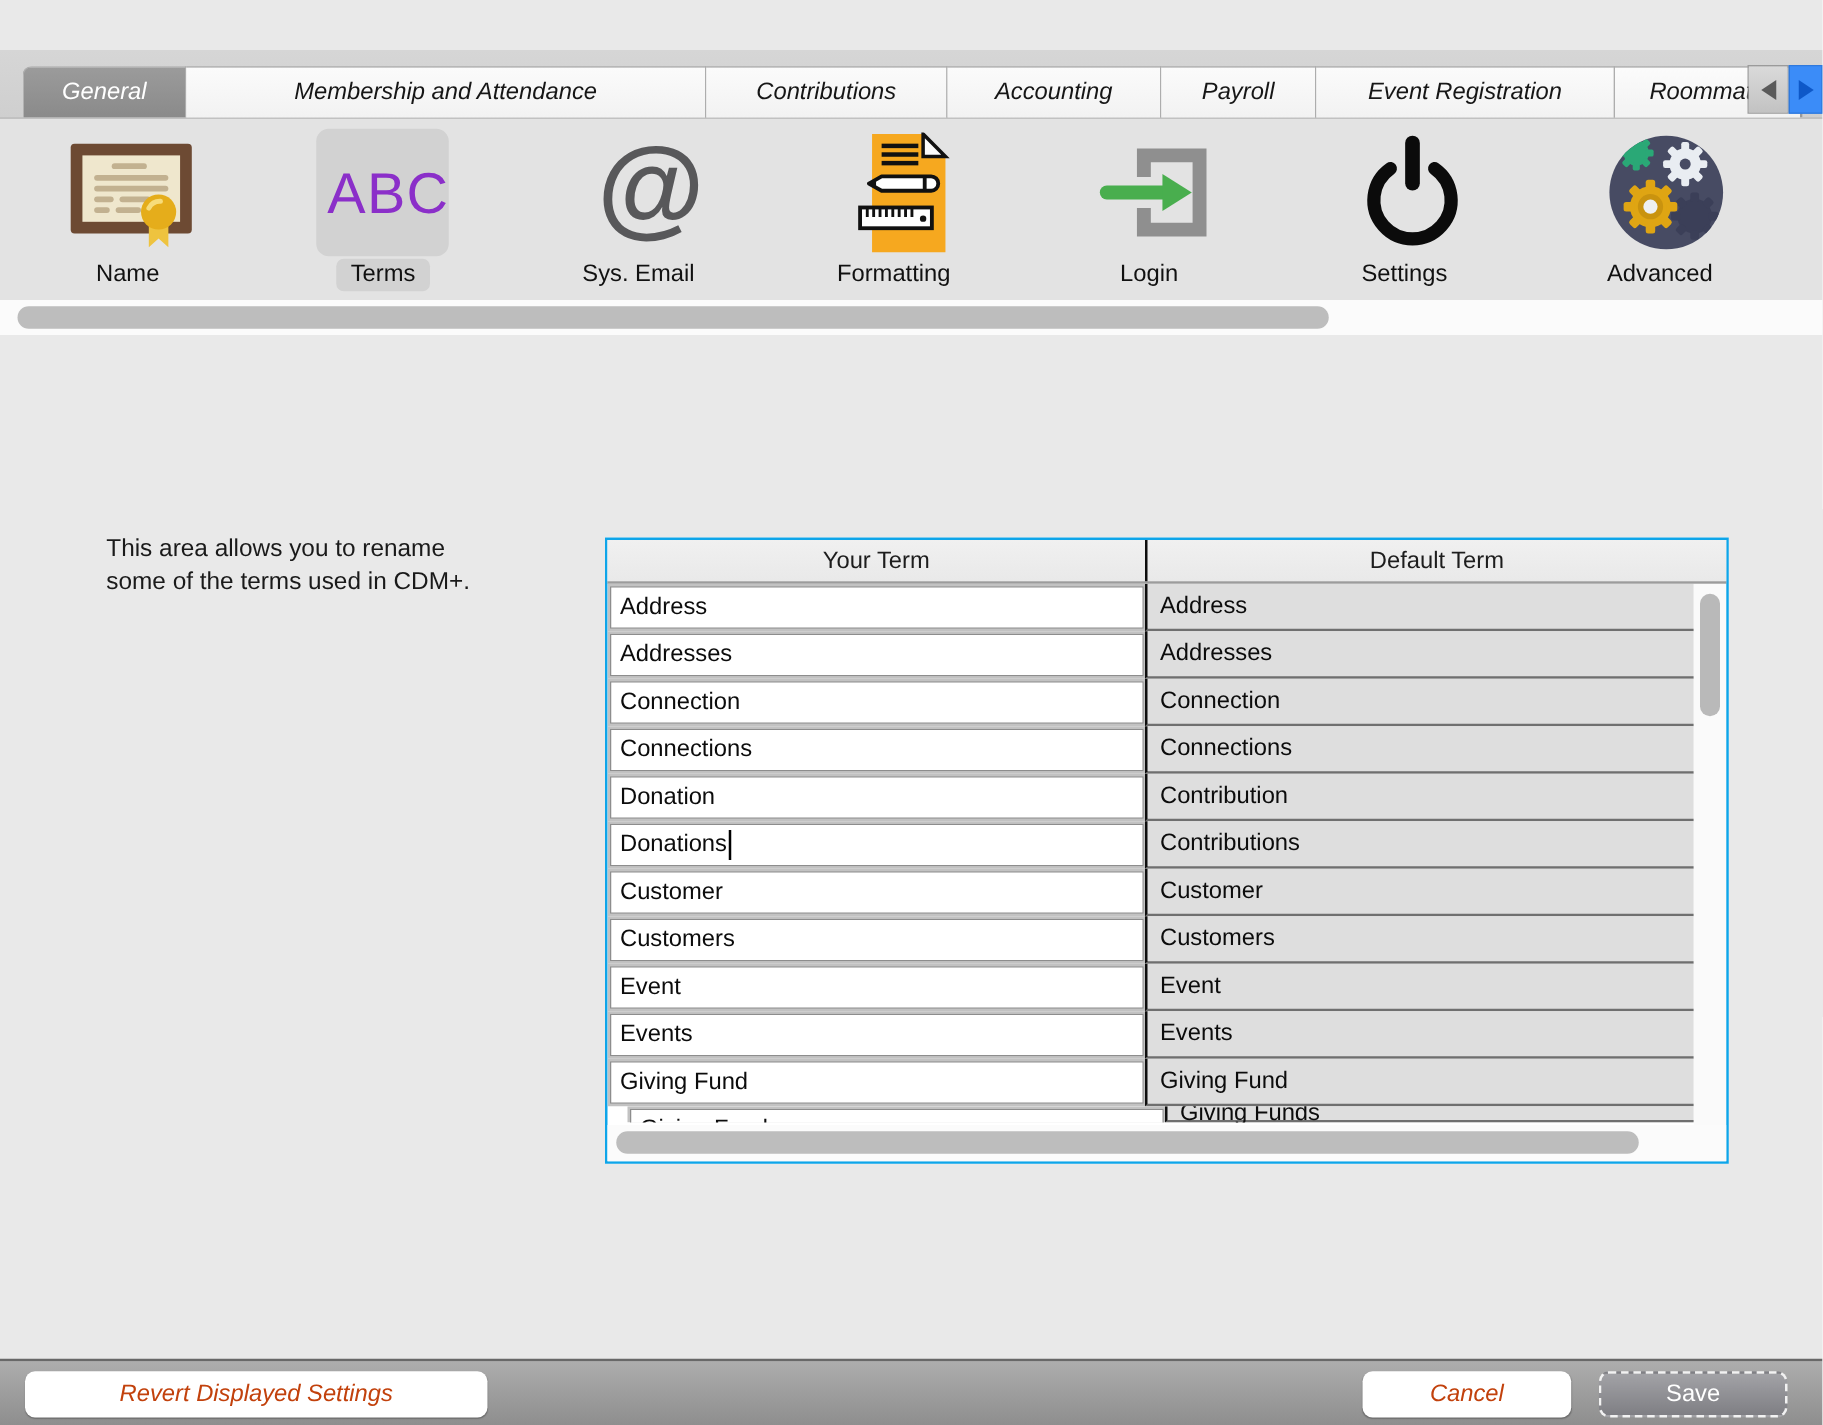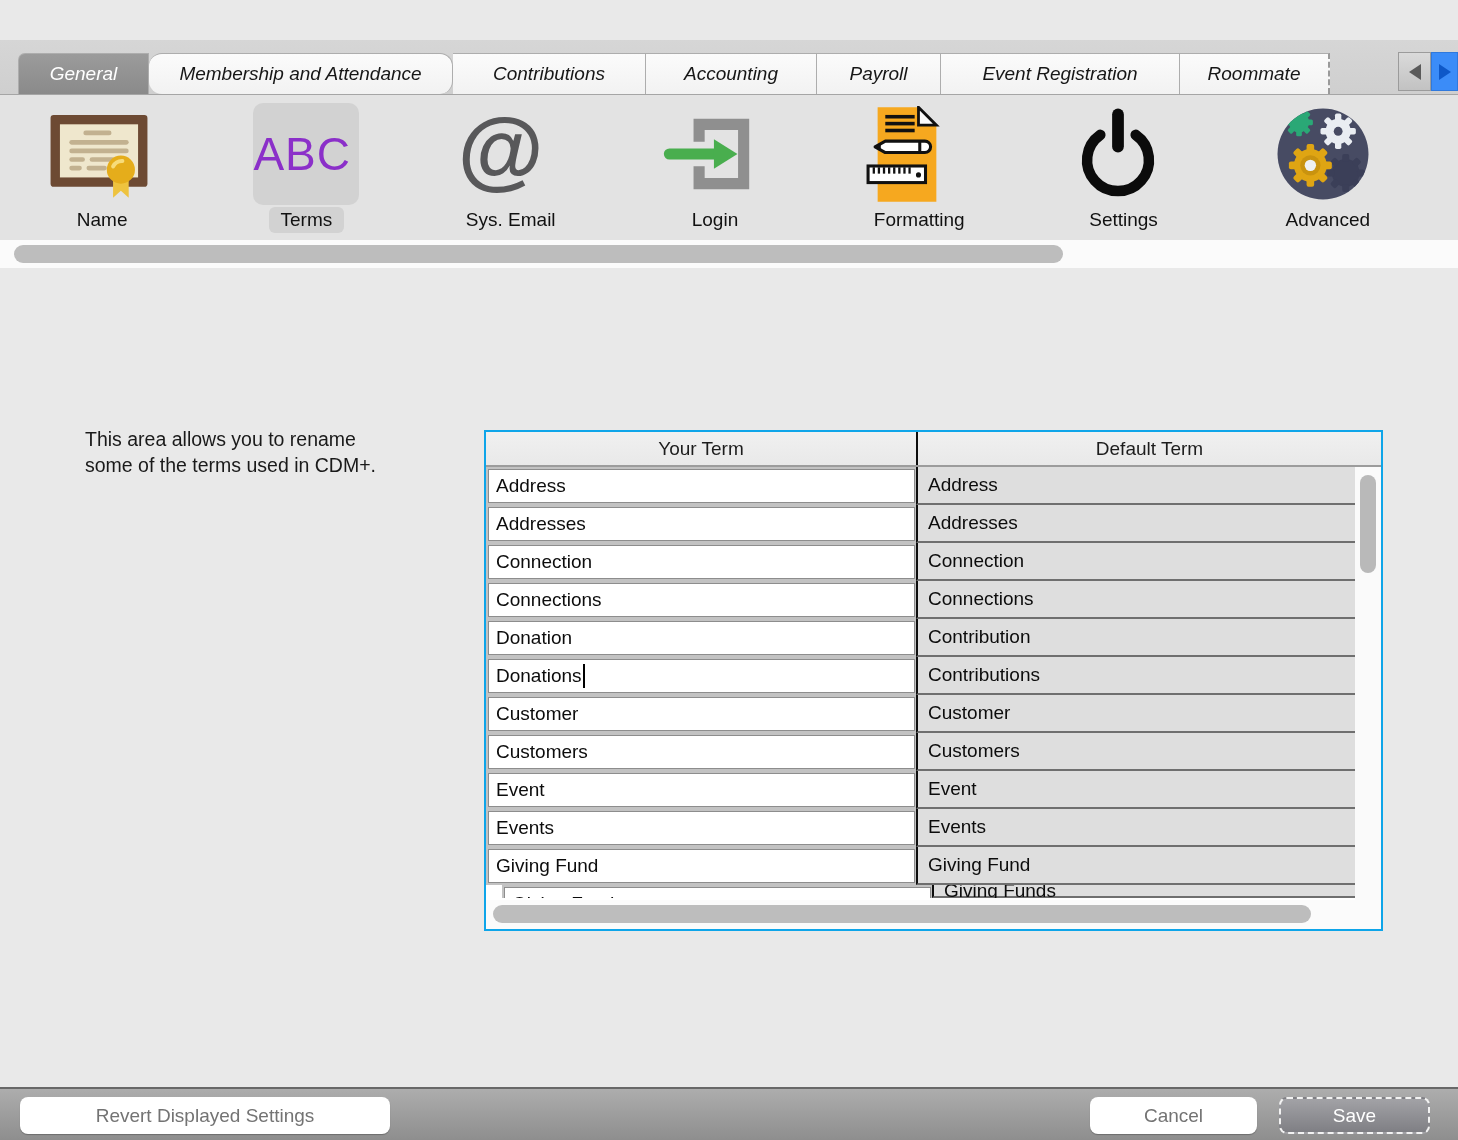--- a/index.html
+++ b/index.html
@@ -17,35 +17,35 @@
     font-size:21px; font-weight:500; color:#2c2c2c; }
 
   
   .tabstrip { position:absolute; left:0; top:40px; width:1458px; height:55px;
     background:linear-gradient(#d6d6d6,#cfcfcf); border-bottom:1px solid #a5a5a5;font-style:italic; }
   .tabs { position:absolute; left:18px; bottom:0; display:flex; height:41px; }
   .tab { height:41px; display:flex; align-items:center; justify-content:center;
     background:linear-gradient(#fbfbfb,#f2f2f2); border:1px solid #adadad; border-bottom:none;
     border-left:none; font-size:19px; color:#161616; white-space:nowrap; }
   .tab.t0 { width:131px; border-left:1px solid #adadad; border-top-left-radius:7px; }
-  .tab.t1 { width:304px;border-radius:13px; } .tab.t2 { width:193px; } .tab.t3 { width:171px; }
+  .tab.t1 { width:416px; } .tab.t2 { width:193px; } .tab.t3 { width:171px; }
   .tab.t4 { width:124px; } .tab.t5 { width:239px; }
   .tab.t6 { width:150px; border-right:2px dashed #9a9a9a; }
   .tab.sel { background:linear-gradient(#9b9b9b,#8a8a8a); color:#fff; }
   .tabarrows { position:absolute; right:0; bottom:3px; display:flex; height:39px; }
   .arrowbtn { width:33px; height:39px; display:flex; align-items:center; justify-content:center;
     border:1px solid #9b9b9b; background:linear-gradient(#dadada,#c2c2c2); }
   .arrowbtn.right { width:27px; background:#3b8cf8; border-color:#2f79dd; }
 
   
   .toolbar { position:absolute; left:0; top:95px; width:1458px; height:145px;
     background:#e3e3e3; display:flex; padding:8px 28px 0 0; }
   .tool { flex:1; display:flex; flex-direction:column; align-items:center; }
   .icon-box { width:106px; height:102px; display:flex; align-items:center;
-    justify-content:flex-start; border-radius:10px; }
+    justify-content:flex-end; border-radius:10px; }
   .tool.sel .icon-box { background:#d2d2d2; }
   .tool-label { margin-top:2px; font-size:19px; color:#111; padding:2px 12px; border-radius:6px; }
   .tool.sel .tool-label { background:#d2d2d2; }
   .abc-glyph { font-size:46px; font-weight:500; color:#8b2fc9; letter-spacing:1px; }
   .at-glyph { font-size:88px; font-weight:600; color:#58585a; line-height:1; margin-top:-10px; }
 
   
   .topscroll { position:absolute; left:0; top:240px; width:1458px; height:28px; background:#fbfbfb; }
   .topscroll .thumb { position:absolute; left:14px; top:5px; width:1049px; height:18px;
     border-radius:9px; background:#bdbdbd; }
@@ -79,21 +79,21 @@
     border-radius:8px; background:#b9b9b9; }
   .hscroll { flex:none; height:29px; background:#fbfbfb; position:relative; }
   .hscroll .thumb { position:absolute; left:7px; top:5px; width:818px; height:18px;
     border-radius:9px; background:#bdbdbd; }
 
   
   .footer { position:absolute; left:0; top:1087px; width:1458px; height:53px;
     background:linear-gradient(#adadad,#8e8e8e); border-top:2px solid #686868; }
   .btn { position:absolute; top:8px; height:37px; border:none; border-radius:8px;
     font-size:19px; font-family:inherit; display:flex; align-items:center; justify-content:center; }
-  .btn.white { background:#fff; color:#737373; box-shadow:0 1px 1px rgba(0,0,0,.25); }
+  .btn.white { background:#fff; color:#c2410c; box-shadow:0 1px 1px rgba(0,0,0,.25);font-style:italic; }
   .btn-revert { left:20px; width:370px; }
   .btn-cancel { left:1090px; width:167px; }
   .btn-save { left:1279px; width:151px; background:linear-gradient(#a2a2a6,#7f7f84);
     color:#fff; border:2px dashed #f2f2f2; }
 </style>
 </head>
 <body>
 
 <div class="window">
 
@@ -151,31 +151,20 @@
         <span class="abc-glyph">ABC</span>
       </div>
       <div class="tool-label">Terms</div>
     </div>
 
     <div class="tool">
       <div class="icon-box">
         <span class="at-glyph">@</span>
       </div>
       <div class="tool-label">Sys. Email</div>
-    </div>
-
-    <div class="tool">
-      <div class="icon-box">
-        <svg width="94" height="94" viewBox="0 0 76 76">
-          <path d="M30 28 V14 H66 V62 H30 V48" fill="none" stroke="#8f8f8f" stroke-width="9"></path>
-          <path d="M6 38 H44" stroke="#49ae4e" stroke-width="9" stroke-linecap="round"></path>
-          <polygon points="42,26 61,38 42,50" fill="#49ae4e"></polygon>
-        </svg>
-      </div>
-      <div class="tool-label">Login</div>
     </div>
 
     <div class="tool">
       <div class="icon-box">
         <svg width="82" height="97" viewBox="0 0 64 76">
           <path d="M9 1 H41 L55 15 V75 H9 Z" fill="#f6a81f"></path>
           <path d="M41 1 L55 15 H41 Z" fill="#fbfbfb" stroke="#111" stroke-width="2.2"></path>
           <g fill="#111">
             <rect x="15" y="7" width="23" height="2.8"></rect>
             <rect x="15" y="12.4" width="23" height="2.8"></rect>
@@ -197,20 +186,31 @@
           </g>
           <circle cx="41" cy="54" r="2" fill="#111"></circle>
         </svg>
       </div>
       <div class="tool-label">Formatting</div>
     </div>
 
     <div class="tool">
       <div class="icon-box">
         <svg width="94" height="94" viewBox="0 0 76 76">
+          <path d="M30 28 V14 H66 V62 H30 V48" fill="none" stroke="#8f8f8f" stroke-width="9"></path>
+          <path d="M6 38 H44" stroke="#49ae4e" stroke-width="9" stroke-linecap="round"></path>
+          <polygon points="42,26 61,38 42,50" fill="#49ae4e"></polygon>
+        </svg>
+      </div>
+      <div class="tool-label">Login</div>
+    </div>
+
+    <div class="tool">
+      <div class="icon-box">
+        <svg width="94" height="94" viewBox="0 0 76 76">
           <path d="M38 6 V32" stroke="#0b0b0b" stroke-width="9.5" stroke-linecap="round" fill="none"></path>
           <path d="M52.3 22.5 A25 25 0 1 1 23.7 22.5" stroke="#0b0b0b" stroke-width="8.5" stroke-linecap="round" fill="none"></path>
         </svg>
       </div>
       <div class="tool-label">Settings</div>
     </div>
 
     <div class="tool">
       <div class="icon-box">
         <svg width="96" height="96" viewBox="0 0 76 76">

